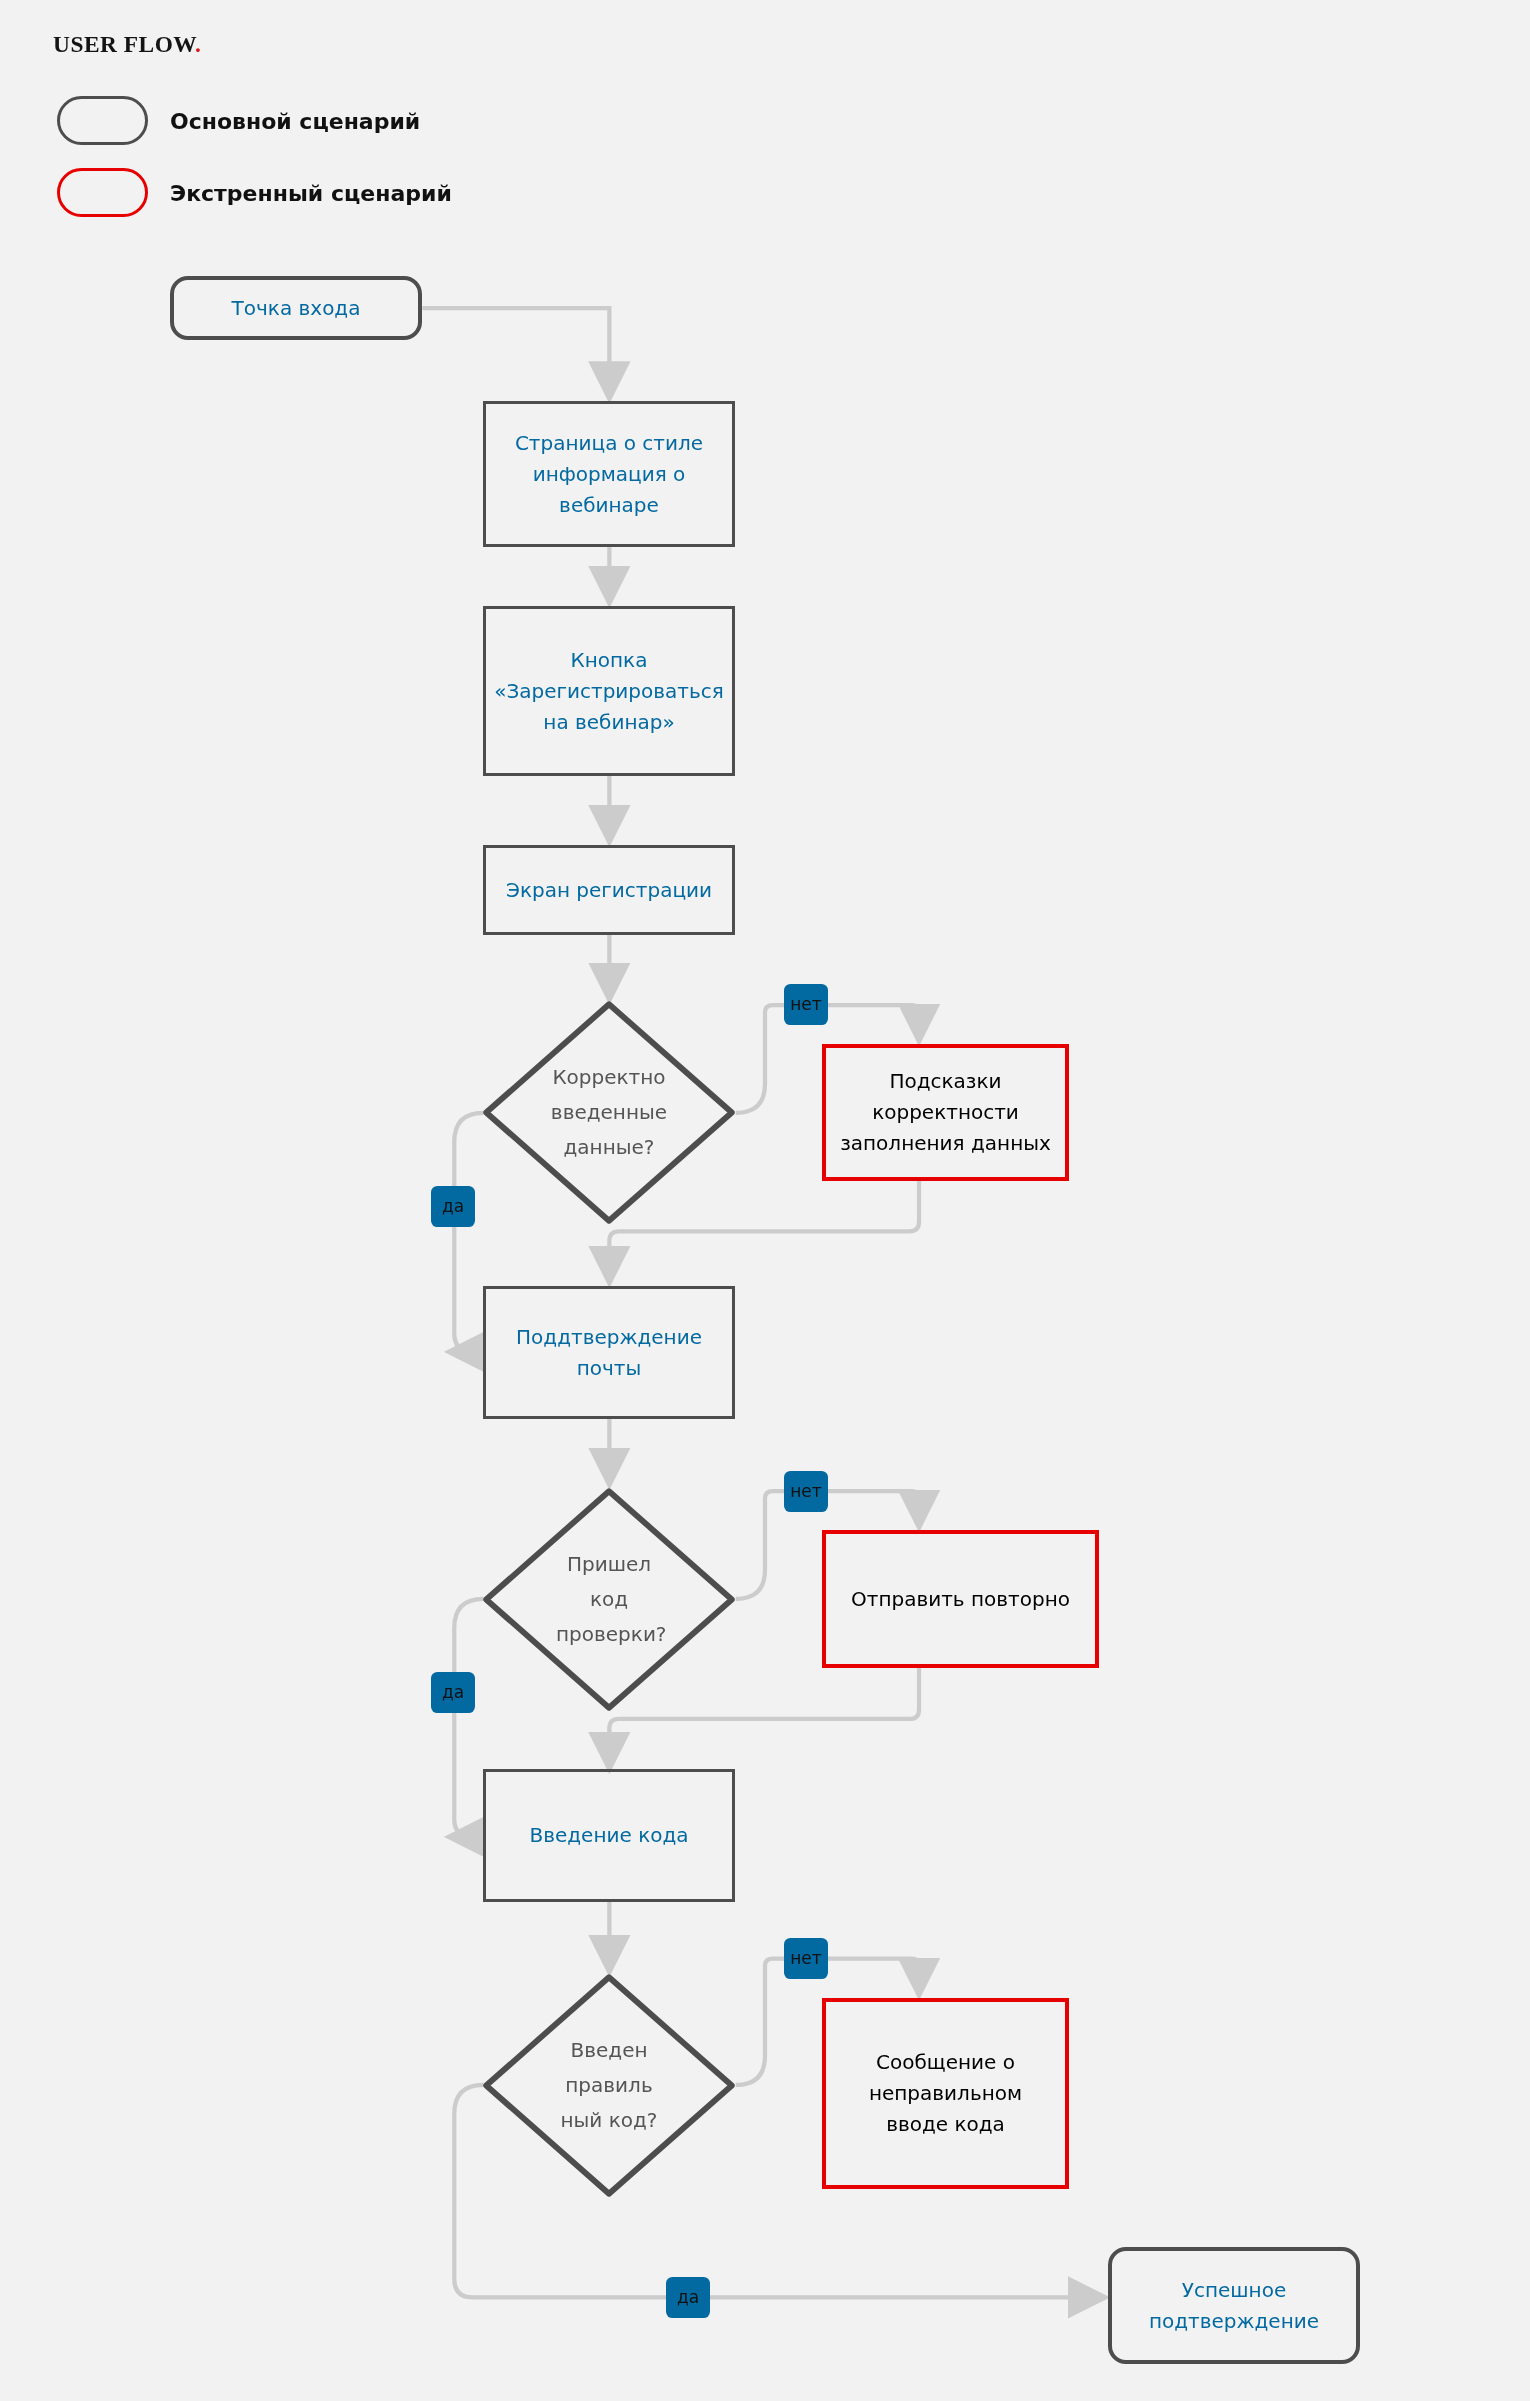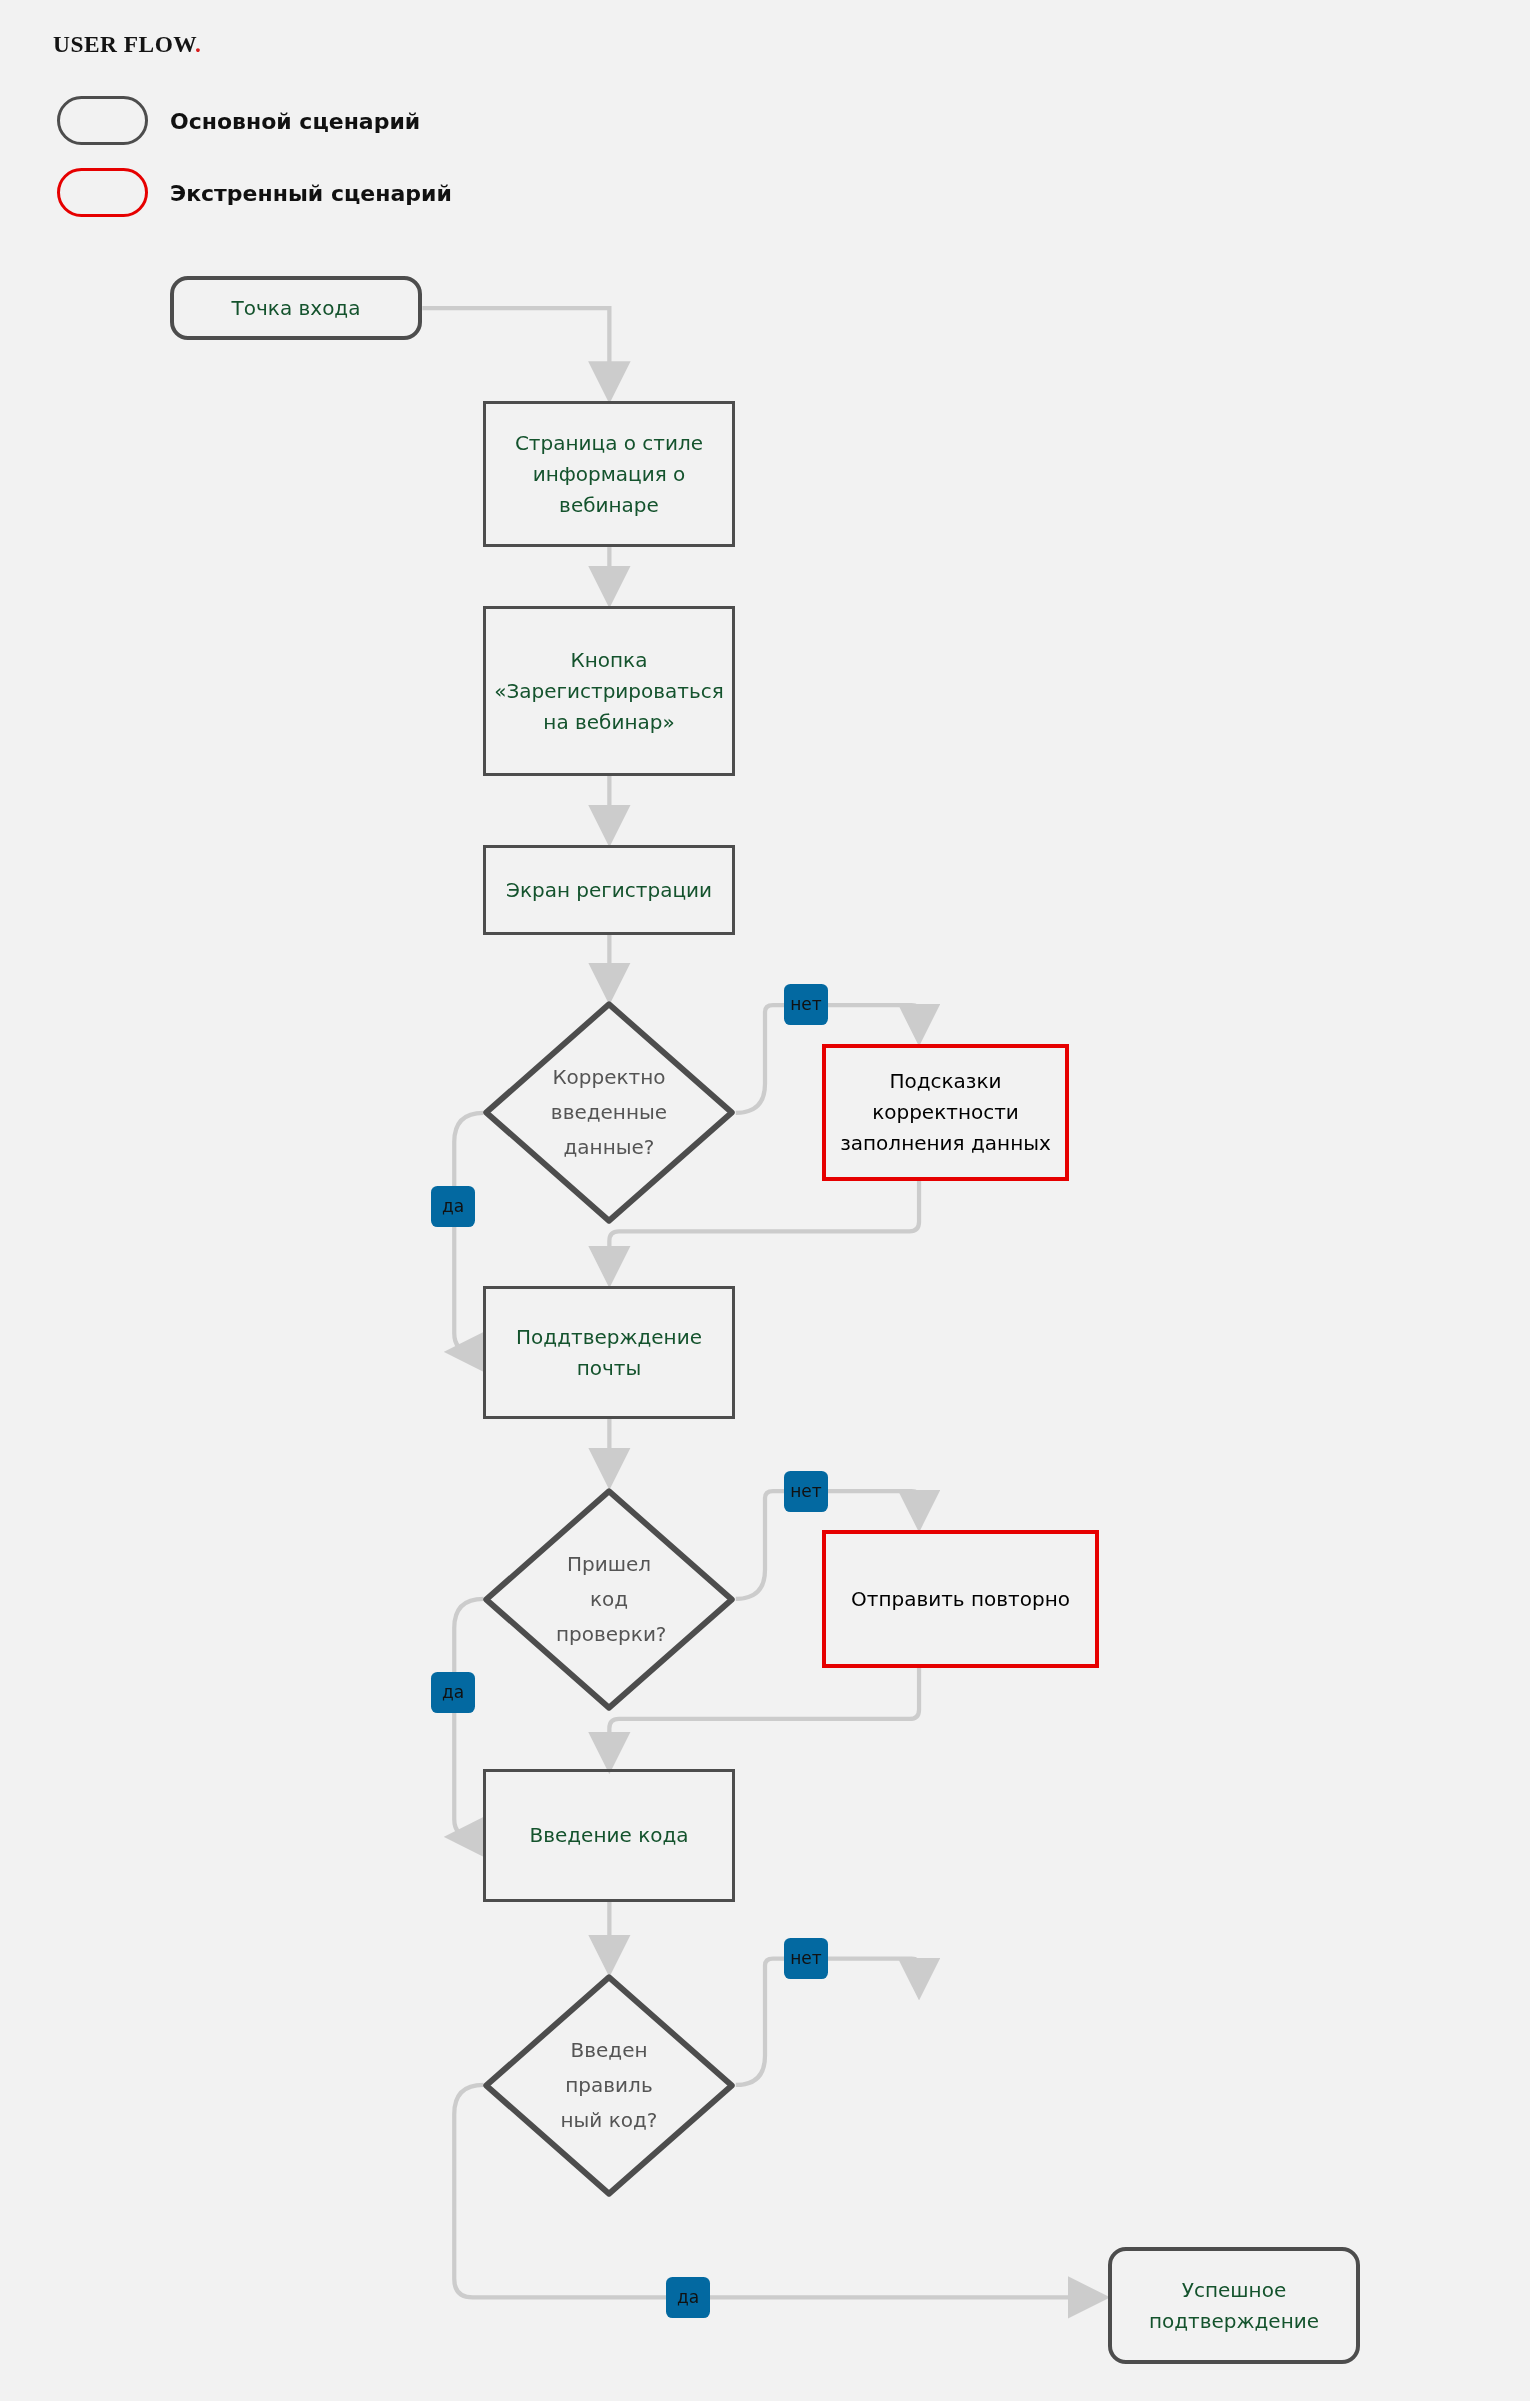--- a/index.html
+++ b/index.html
@@ -31,21 +31,21 @@
   .legend-pill.err{border:3.7px solid #e60000;}
   .legend-label{
     position:absolute;font-size:22px;font-weight:bold;color:#111;
     white-space:nowrap;line-height:1;
   }
 
   
   .node{
     position:absolute;box-sizing:border-box;
     display:flex;align-items:center;justify-content:center;
-    text-align:center;color:#14532d;font-size:20px;line-height:1.55;
+    text-align:center;color:#0369a1;font-size:20px;line-height:1.55;
     padding:5.3px 11.7px;background:transparent;
   }
   .node.rect{border:3.7px solid #4d4d4d;}
   .node.rounded{border:4.3px solid #4d4d4d;border-radius:18px;}
   .node.err{border:4.3px solid #e60000;color:#000000;margin-left:26px;}
 
   
   .diamond-wrap{position:absolute;}
   .diamond-shape{
     position:absolute;left:0;top:0;width:100%;height:100%;
@@ -174,20 +174,23 @@
 
   <div class="diamond-wrap" style="left:483px;top:1974px;width:252px;height:223px;">
     <svg class="diamond-shape" viewBox="0 0 475 420">
       <polygon points="237.5,6 469,210 237.5,414 6,210" fill="none" stroke="#4d4d4d" stroke-width="11" stroke-linejoin="round"></polygon>
     </svg>
     <div class="diamond-label">
       <span style="max-width:106px;">Введен правиль ный код?</span>
     </div>
   </div>
 
+  <div class="node rect err" style="left:796px;top:1998px;width:247px;height:191px;">
+    <span>Сообщение о неправильном вводе кода</span>
+  </div>
 
   <div class="node rounded" style="left:1108px;top:2247px;width:252px;height:117px;">
     <span>Успешное подтверждение</span>
   </div>
 
   <div class="elabel" style="left:784px;top:984px;width:44px;height:41px;">
     <span>нет</span>
   </div>
 
   <div class="elabel" style="left:431px;top:1186px;width:44px;height:41px;">

